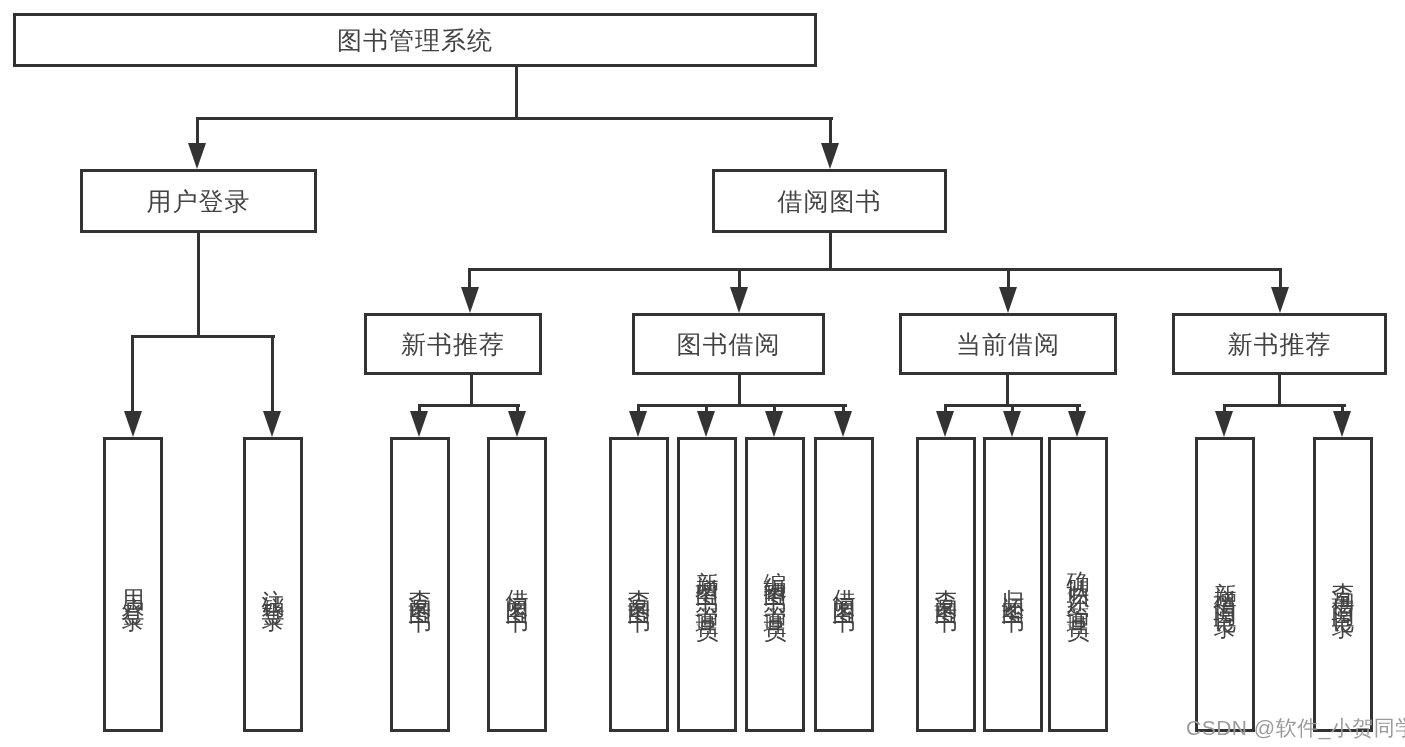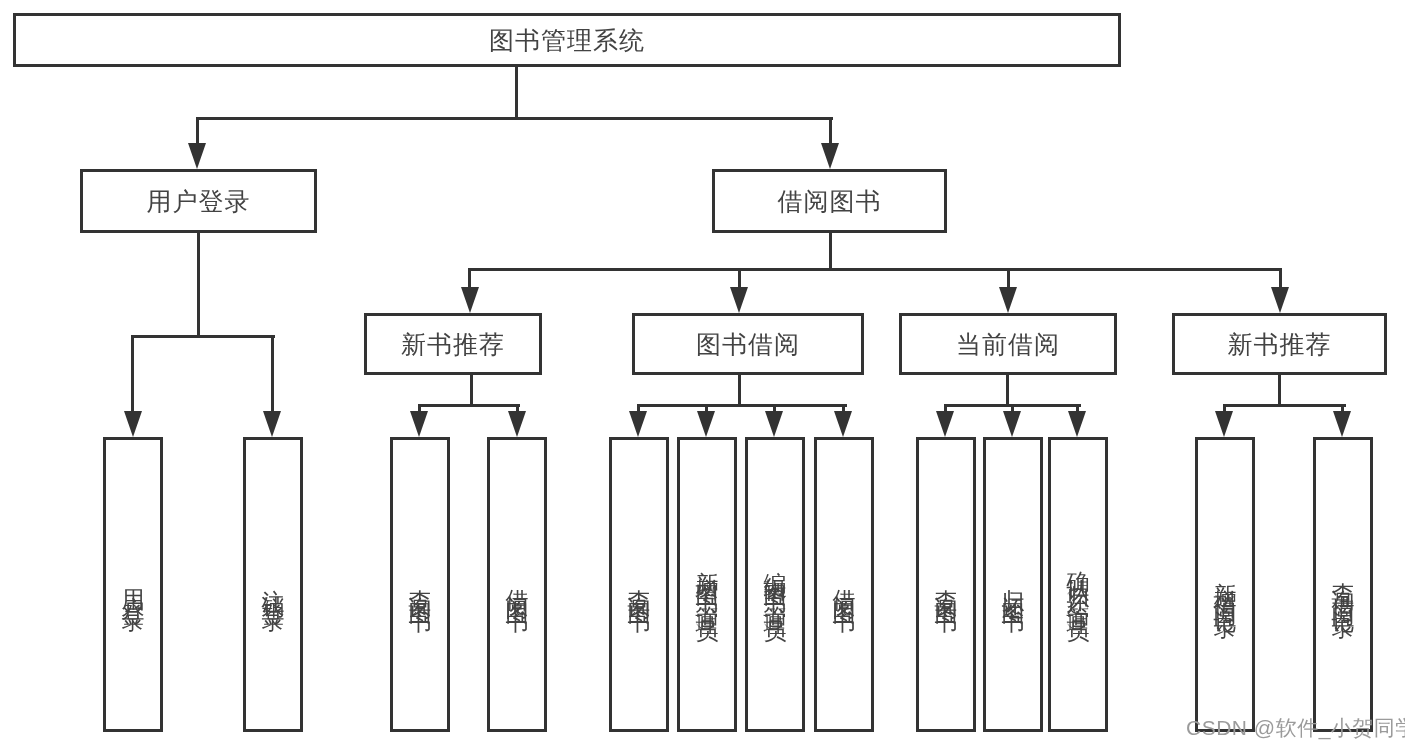--- a/index.html
+++ b/index.html
@@ -57,35 +57,35 @@
     white-space:nowrap;
     z-index:20;
     letter-spacing:0.5px;
   }
 </style>
 </head>
 <body>
 
 <div class="canvas">
 
-  <div class="hbox" style="left:13px;top:13px;width:1108px;height:54px;">
+  <div class="hbox" style="left:13px;top:13px;width:804px;height:54px;">
     <span class="hlabel">图书管理系统</span>
   </div>
 
   <div class="hbox" style="left:80px;top:169px;width:237px;height:64px;">
     <span class="hlabel">用户登录</span>
   </div>
   <div class="hbox" style="left:712px;top:169px;width:235px;height:64px;">
     <span class="hlabel">借阅图书</span>
   </div>
 
   <div class="hbox" style="left:364px;top:313px;width:178px;height:62px;">
     <span class="hlabel">新书推荐</span>
   </div>
-  <div class="hbox" style="left:632px;top:313px;width:232px;height:62px;">
+  <div class="hbox" style="left:632px;top:313px;width:193px;height:62px;">
     <span class="hlabel">图书借阅</span>
   </div>
   <div class="hbox" style="left:899px;top:313px;width:218px;height:62px;">
     <span class="hlabel">当前借阅</span>
   </div>
   <div class="hbox" style="left:1172px;top:313px;width:215px;height:62px;">
     <span class="hlabel">新书推荐</span>
   </div>
 
   <div class="vbox" style="left:103px;">

